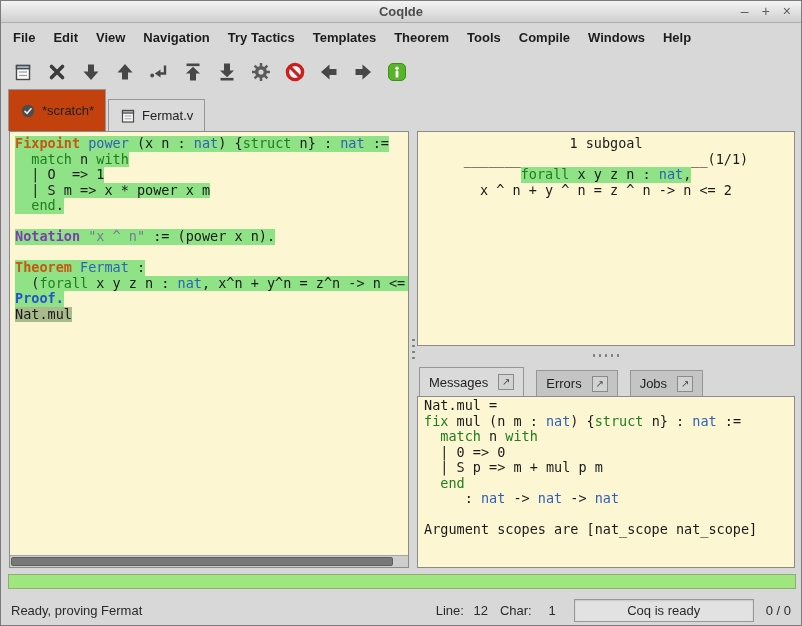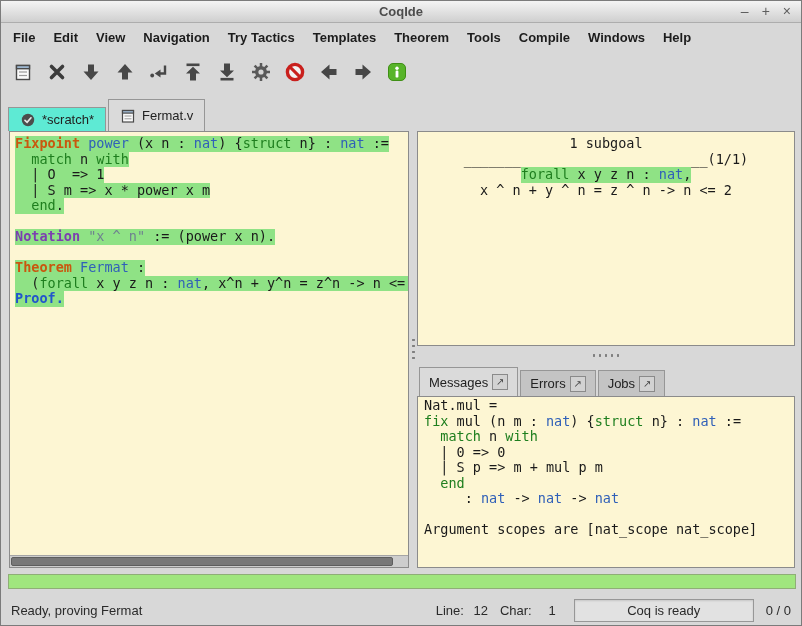--- a/index.html
+++ b/index.html
@@ -8,35 +8,35 @@
 .window{position:relative;width:802px;height:626px;border:1px solid #7b7b7b;background:#d8d8d8;}
 .titlebar{position:absolute;top:0;left:0;right:0;height:22px;background:linear-gradient(#f4f4f4,#cfcfcf);border-bottom:1px solid #adadad;text-align:center;font-size:13px;font-weight:bold;color:#4d4d4d;line-height:21px;}
 .win-controls{position:absolute;right:10px;top:0;display:flex;gap:13px;font-weight:normal;color:#5f5f5f;font-size:14px;}
 .wc{line-height:21px;}
 .menubar{position:absolute;top:23px;left:0;right:0;height:26px;display:flex;align-items:center;padding-left:3px;font-size:13px;color:#1c1c1c;}
 .menu-item{padding:4px 9px;font-weight:bold;}
 .toolbar{position:absolute;top:49px;left:0;right:0;height:44px;display:flex;align-items:center;padding-left:5px;}
 .tool-btn{width:34px;height:34px;display:flex;align-items:center;justify-content:center;}
 .tool-btn span{display:flex;}
 .tabbar{position:absolute;top:95px;left:0;right:0;height:35px;display:flex;align-items:flex-end;padding-left:7px;}
-.nb-tab{display:flex;align-items:center;gap:6px;padding:0 11px;height:24px;background:#5eead4;border:1px solid #969696;border-bottom:none;margin-right:2px;font-size:13px;color:#222;}
+.nb-tab{display:flex;align-items:center;gap:6px;padding:0 11px;height:42px;background:#c2410c;border:1px solid #969696;border-bottom:none;margin-right:2px;font-size:13px;color:#222;}
 .nb-tab.active{background:#dadada;height:32px;}
 .tab-icon{display:flex;}
 .left-pane{position:absolute;left:8px;top:130px;width:400px;height:437px;border:1px solid #8b8b8b;background:var(--editor-bg,#fdf6d3);}
 .code-area{position:absolute;top:0;left:0;right:0;bottom:12px;overflow:hidden;padding:4px 0 0 5px;}
 .hscroll{position:absolute;left:0;right:0;bottom:0;height:12px;background:#cdcdcd;border-top:1px solid #a5a5a5;}
 .hthumb{position:absolute;left:1px;top:1px;height:9px;width:96%;background:#787878;border:1px solid #5e5e5e;border-radius:2px;}
 .vsplit{position:absolute;left:408px;top:130px;width:8px;height:437px;display:flex;align-items:center;justify-content:center;}
 .dots-v{width:3px;height:26px;background:radial-gradient(circle,#7f7f7f 1.1px,transparent 1.3px);background-size:3px 6px;}
 .goal-pane{position:absolute;left:416px;top:130px;width:378px;height:215px;border:1px solid #8b8b8b;background:var(--editor-bg,#fdf6d3);padding:4px 5px;overflow:hidden;text-align:center;}
 .hsplit{position:absolute;left:416px;top:345px;width:378px;height:19px;display:flex;align-items:center;justify-content:center;}
 .dots-h{width:30px;height:3px;background:radial-gradient(circle,#7f7f7f 1.1px,transparent 1.3px);background-size:6px 3px;}
 .bottom-pane{position:absolute;left:416px;top:364px;width:378px;height:203px;}
 .msg-tabbar{position:absolute;top:0;left:0;right:0;height:31px;display:flex;align-items:flex-end;padding-left:2px;}
-.msg-tab{display:flex;align-items:center;gap:4px;padding:0 9px;height:26px;background:#c4c4c4;border:1px solid #969696;border-bottom:none;margin-right:2px;font-size:13px;color:#222;}
+.msg-tab{display:flex;align-items:center;gap:10px;padding:0 9px;height:26px;background:#c4c4c4;border:1px solid #969696;border-bottom:none;margin-right:12px;font-size:13px;color:#222;}
 .msg-tab.active{background:#dadada;height:29px;}
 .detach-btn{width:16px;height:16px;border:1px solid #8a8a8a;background:#d2d2d2;font-size:10px;line-height:14px;text-align:center;color:#444;}
 .msg-content{position:absolute;top:31px;left:0;right:0;bottom:0;border:1px solid #8b8b8b;background:var(--editor-bg,#fdf6d3);padding:1px 6px;overflow:hidden;}
 .code-line{font-family:"DejaVu Sans Mono",monospace;font-size:13.5px;line-height:15.5px;min-height:15.5px;white-space:pre;color:#1a1a1a;border-radius:6px;}
 .hl{display:inline-block;}
 .hl-proc{background:var(--processed-bg,#8fe285);}
 .hl-sent{background:var(--sent-bg,#a9ba8c);}
 .hl-diff{background:var(--diff-added-bg,#8fe285);}
 .fill{min-width:100%;}
 .tk-kv{color:#c9570e;font-weight:bold;}
@@ -213,20 +213,21 @@
         <div class="code-line"><span class="hl hl-proc"><span class="tk-tx">  </span><span class="tk-kg">match</span><span class="tk-tx"> n </span><span class="tk-kg">with</span></span></div>
         <div class="code-line"><span class="hl hl-proc"><span class="tk-tx">  | O  =&gt; 1</span></span></div>
         <div class="code-line"><span class="hl hl-proc"><span class="tk-tx">  | S m =&gt; x * power x m</span></span></div>
         <div class="code-line"><span class="hl hl-proc"><span class="tk-tx">  </span><span class="tk-kg">end</span><span class="tk-tx">.</span></span></div>
         <div class="code-line"></div>
         <div class="code-line"><span class="hl hl-proc"><span class="tk-kp">Notation</span><span class="tk-tx"> </span><span class="tk-st">"x ^ n"</span><span class="tk-tx"> := (power x n).</span></span></div>
         <div class="code-line"></div>
         <div class="code-line"><span class="hl hl-proc"><span class="tk-kv">Theorem</span><span class="tk-tx"> </span><span class="tk-id">Fermat</span><span class="tk-tx"> :</span></span></div>
         <div class="code-line"><span class="hl hl-proc fill"><span class="tk-tx">  (</span><span class="tk-kg">forall</span><span class="tk-tx"> x y z n : </span><span class="tk-ty">nat</span><span class="tk-tx">, x^n + y^n = z^n -&gt; n &lt;=</span></span></div>
         <div class="code-line"><span class="hl hl-proc"><span class="tk-kb">Proof.</span></span></div>
+        <div class="code-line"><span class="hl hl-sent"><span class="tk-tx">Nat.mul</span></span></div>
       </div>
     <div class="hscroll">
       <div class="hthumb"></div>
     </div>
   </div>
 
   <div class="vsplit">
     <span class="dots-v"></span>
   </div>
 

